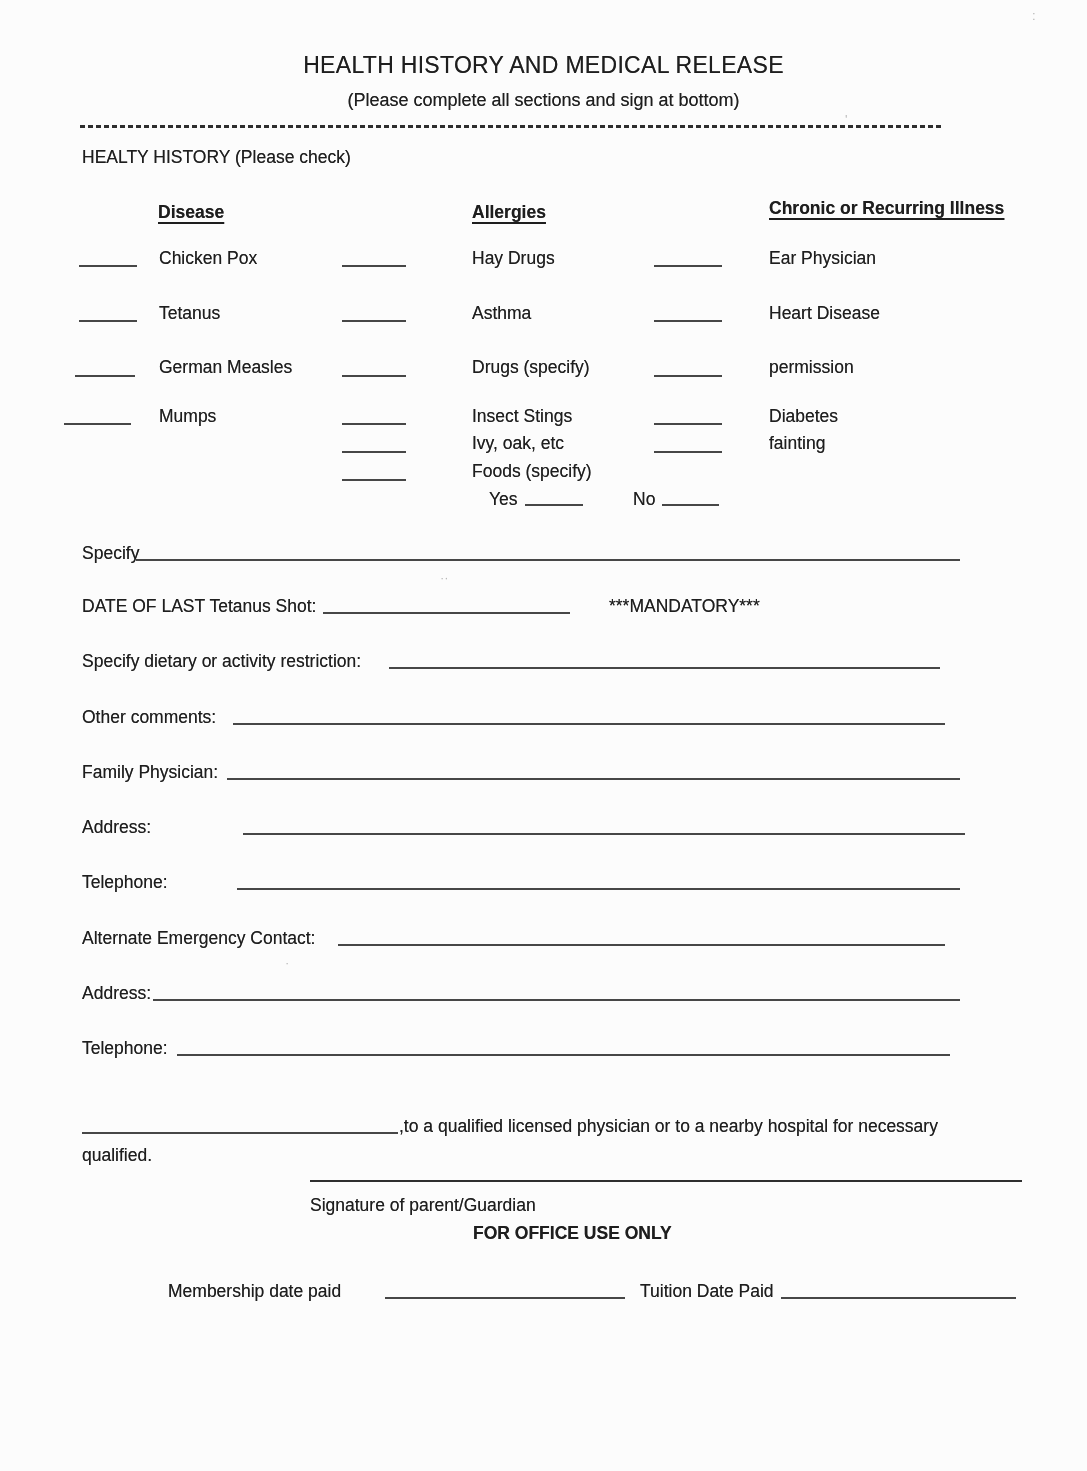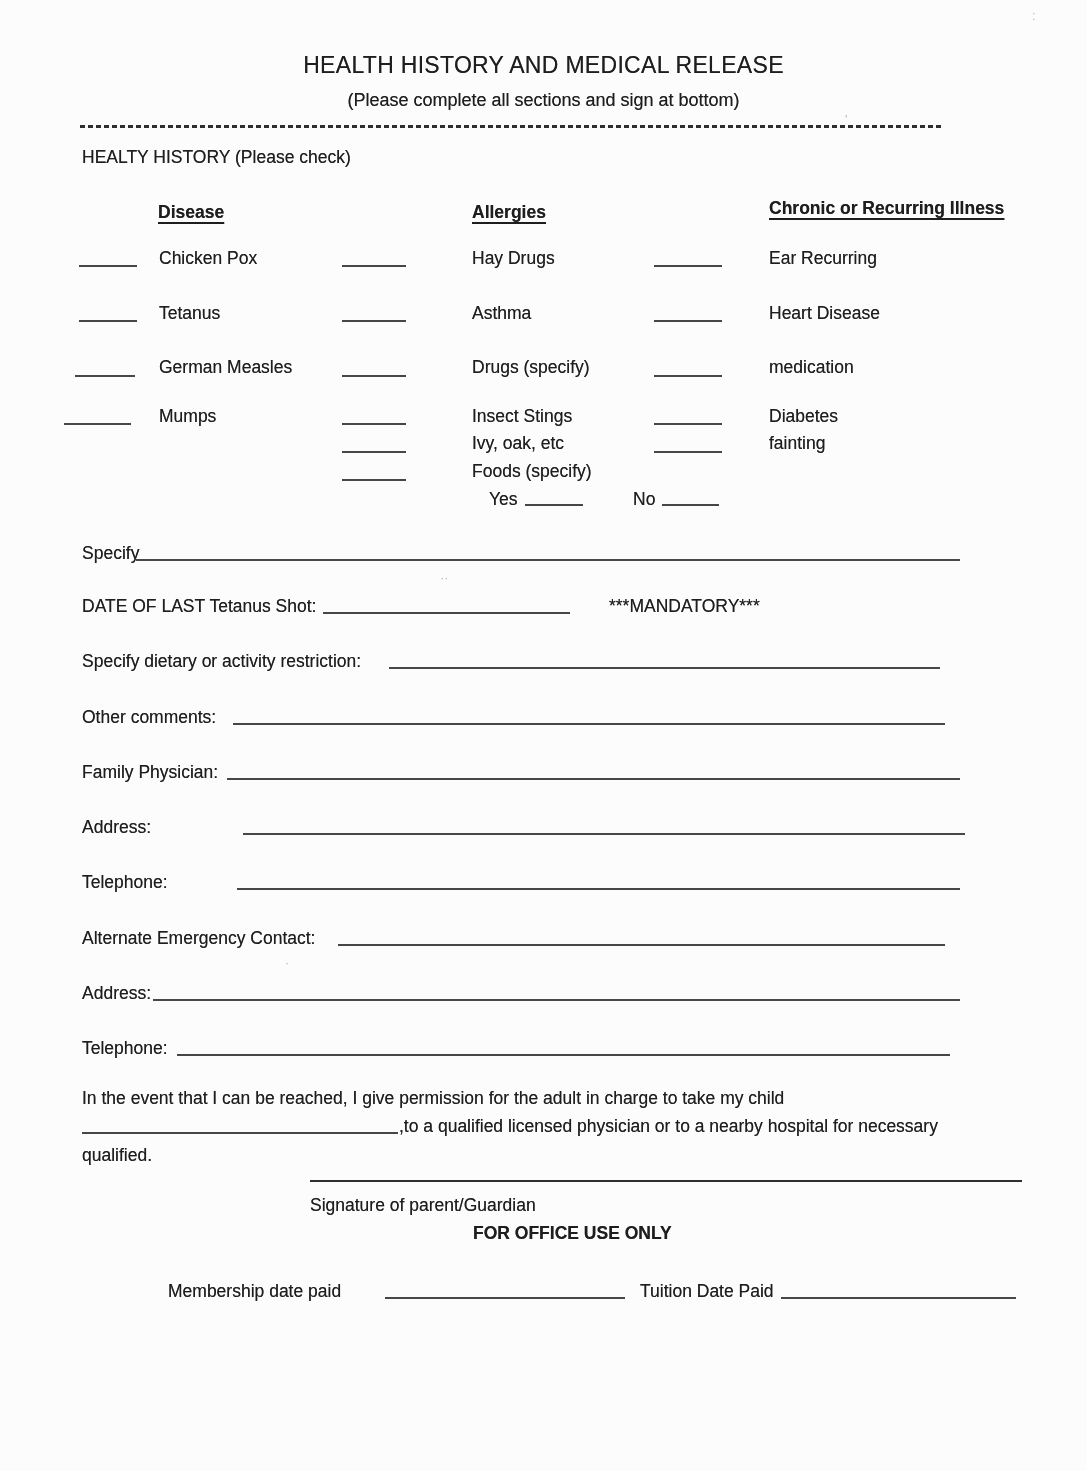--- a/index.html
+++ b/index.html
@@ -39,35 +39,35 @@
 
   <div class="t hdr" style="top:201px;left:158px">Disease</div>
   <div class="t hdr" style="top:201px;left:472px">Allergies</div>
   <div class="t hdr" style="top:197px;left:769px">Chronic or Recurring Illness</div>
 
   <div class="line" style="top:265px;left:79px;width:58px"></div>
   <div class="t" style="top:247px;left:159px">Chicken Pox</div>
   <div class="line" style="top:265px;left:342px;width:64px"></div>
   <div class="t" style="top:247px;left:472px">Hay Drugs</div>
   <div class="line" style="top:265px;left:654px;width:68px"></div>
-  <div class="t" style="top:247px;left:769px">Ear Recurring</div>
+  <div class="t" style="top:247px;left:769px">Ear Physician</div>
 
   <div class="line" style="top:320px;left:79px;width:58px"></div>
   <div class="t" style="top:302px;left:159px">Tetanus</div>
   <div class="line" style="top:320px;left:342px;width:64px"></div>
   <div class="t" style="top:302px;left:472px">Asthma</div>
   <div class="line" style="top:320px;left:654px;width:68px"></div>
   <div class="t" style="top:302px;left:769px">Heart  Disease</div>
 
   <div class="line" style="top:375px;left:75px;width:60px"></div>
   <div class="t" style="top:356px;left:159px">German Measles</div>
   <div class="line" style="top:375px;left:342px;width:64px"></div>
   <div class="t" style="top:356px;left:472px">Drugs (specify)</div>
   <div class="line" style="top:375px;left:654px;width:68px"></div>
-  <div class="t" style="top:356px;left:769px">medication</div>
+  <div class="t" style="top:356px;left:769px">permission</div>
 
   <div class="line" style="top:423px;left:64px;width:67px"></div>
   <div class="t" style="top:405px;left:159px">Mumps</div>
   <div class="line" style="top:423px;left:342px;width:64px"></div>
   <div class="t" style="top:405px;left:472px">Insect Stings</div>
   <div class="line" style="top:423px;left:654px;width:68px"></div>
   <div class="t" style="top:405px;left:769px">Diabetes</div>
 
   <div class="line" style="top:451px;left:342px;width:64px"></div>
   <div class="t" style="top:432px;left:472px">Ivy, oak, etc</div>
@@ -106,21 +106,20 @@
 
   <div class="t" style="top:927px;left:82px">Alternate Emergency Contact:</div>
   <div class="line" style="top:944px;left:338px;width:607px"></div>
 
   <div class="t" style="top:982px;left:82px">Address:</div>
   <div class="line" style="top:999px;left:153px;width:807px"></div>
 
   <div class="t" style="top:1037px;left:82px">Telephone:</div>
   <div class="line" style="top:1054px;left:177px;width:773px"></div>
 
-  <div class="t" style="top:1087px;left:82px">In the event that I can be reached, I give permission for the adult in charge to take my child</div>
   <div class="line" style="top:1132px;left:82px;width:316px"></div>
   <div class="t" style="top:1115px;left:399px">,to a qualified licensed physician or to a nearby hospital for necessary</div>
   <div class="t" style="top:1144px;left:82px">qualified.</div>
 
   <div class="line heavy" style="top:1180px;left:310px;width:712px"></div>
   <div class="t" style="top:1194px;left:310px">Signature of parent/Guardian</div>
 
   <div class="t bold" style="top:1222px;left:473px">FOR OFFICE USE ONLY</div>
   <div class="t" style="top:1280px;left:168px">Membership date paid</div>
   <div class="line" style="top:1297px;left:385px;width:240px"></div>

